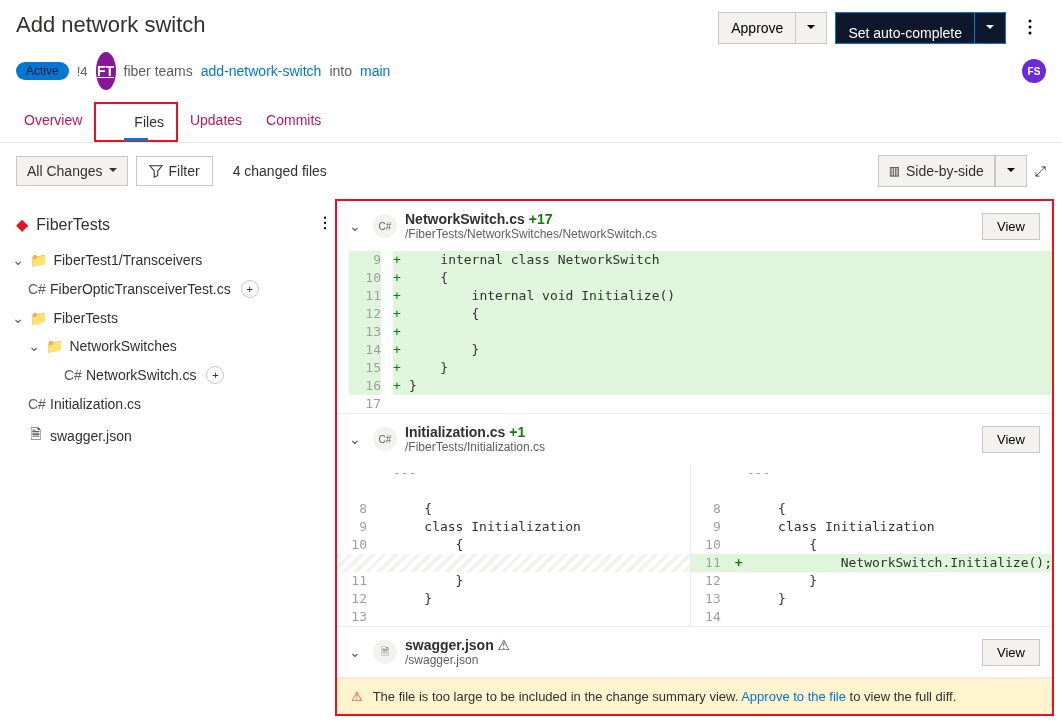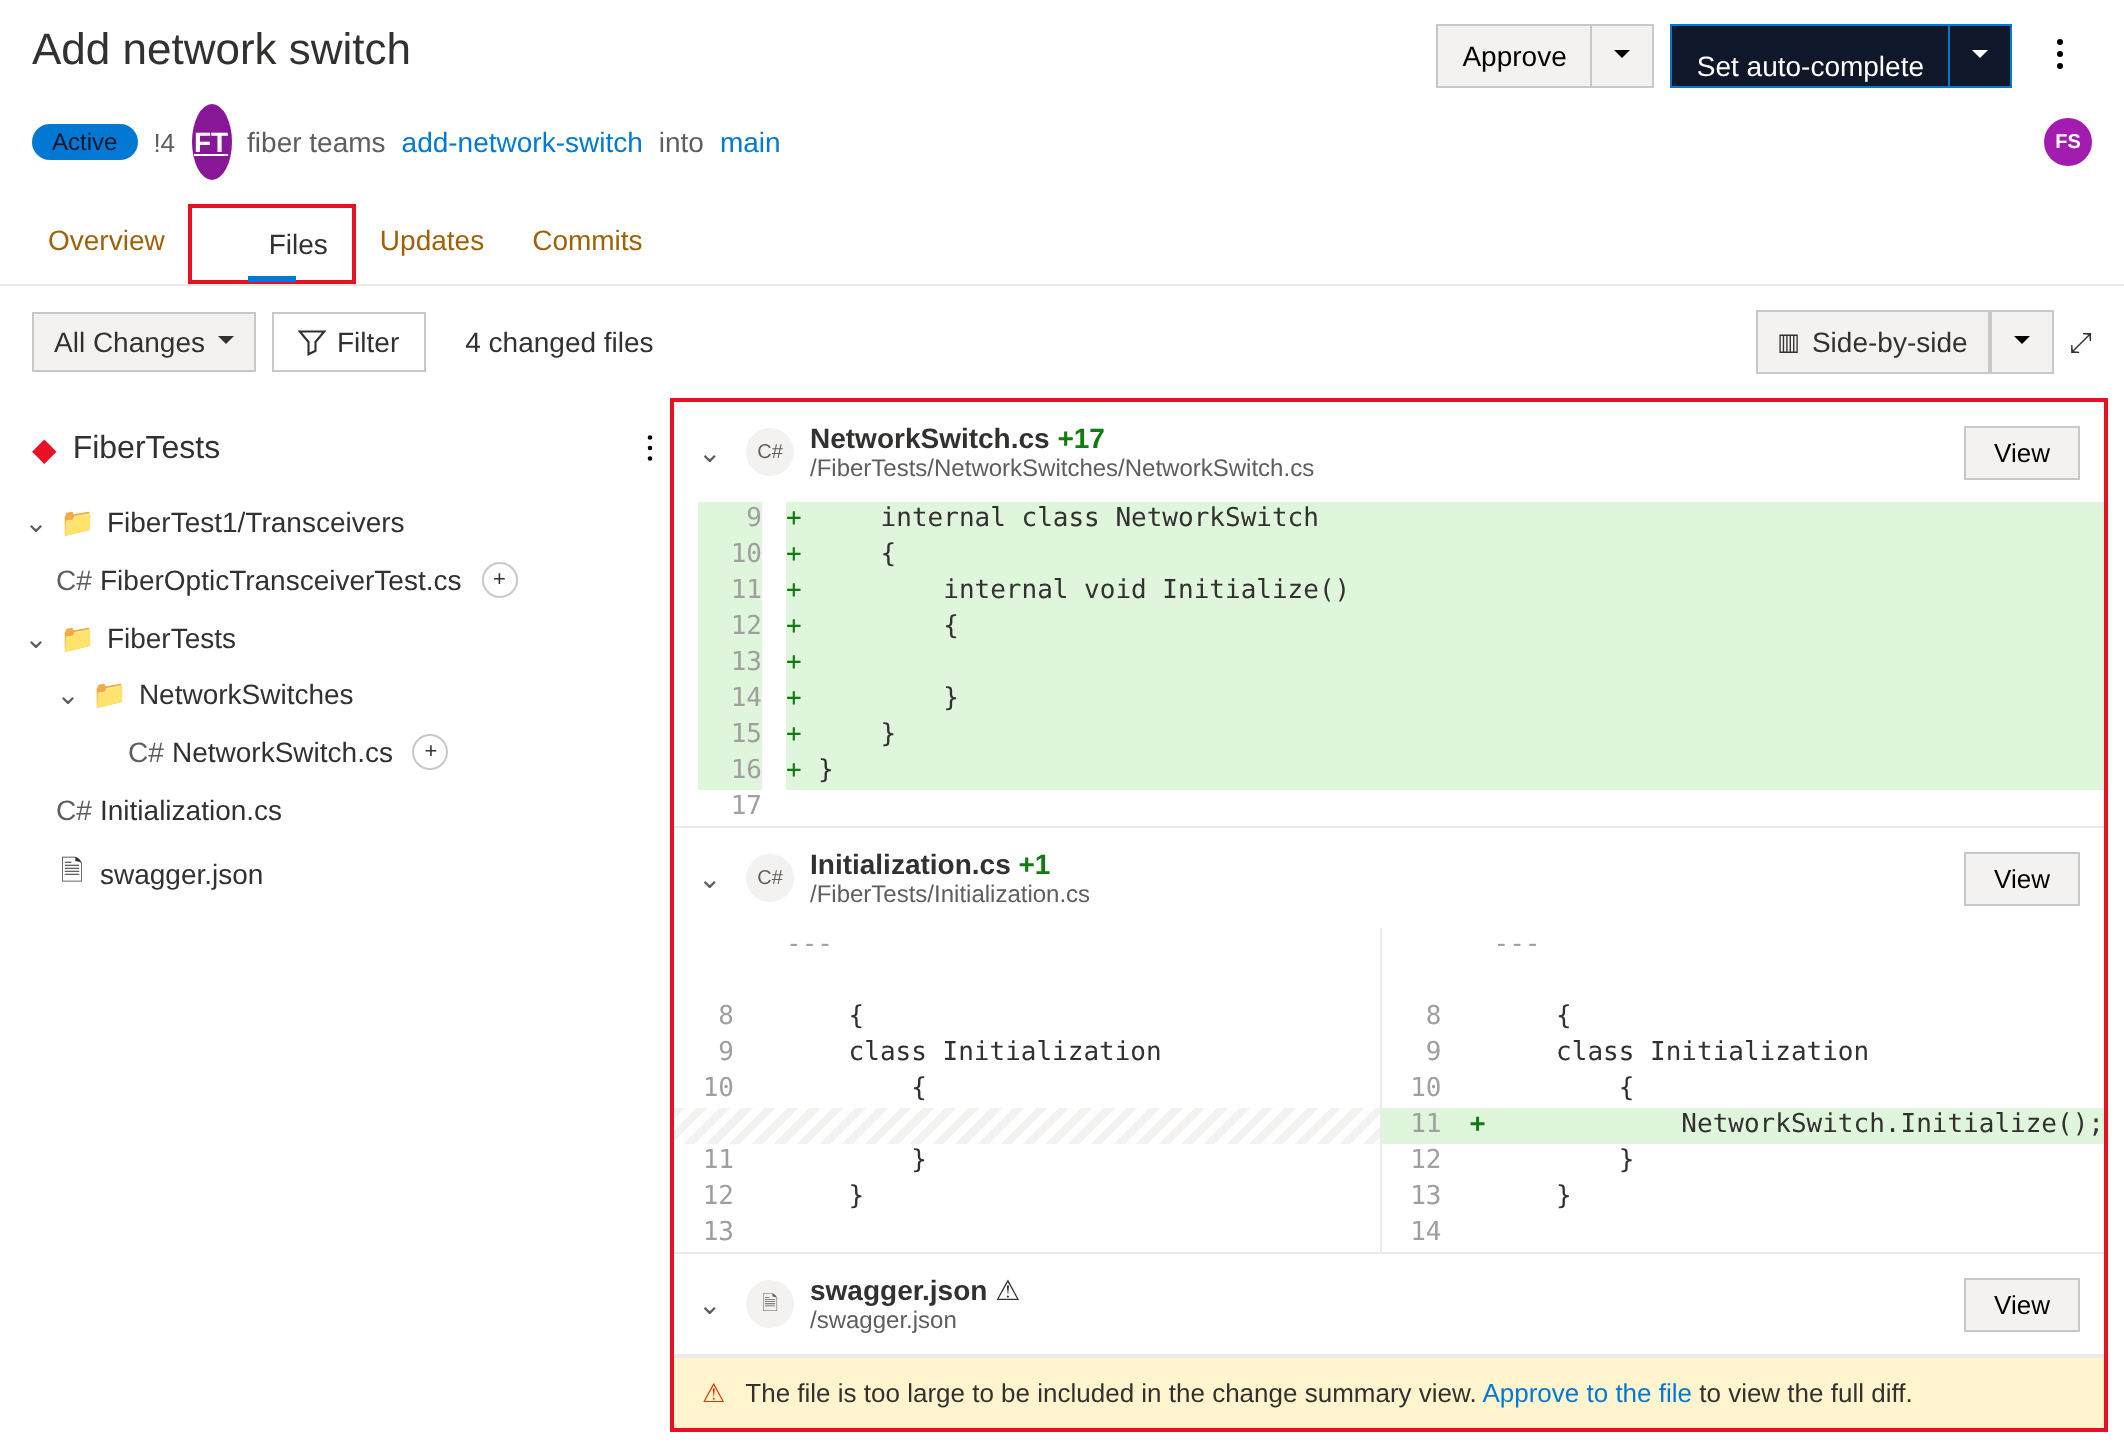--- a/index.html
+++ b/index.html
@@ -7,29 +7,29 @@
 .header { padding: 12px 16px 0; display: flex; justify-content: space-between; align-items: flex-start; }
 .title { font-size: 22px; font-weight: 400; }
 .header-actions { display: flex; gap: 8px; align-items: center; }
 .btn { display: inline-flex; align-items: center; gap: 6px; padding: 6px 12px; border: 1px solid #c8c8c8; background: #f3f2f1; cursor: pointer; font-size: 14px; height: 32px; }
 .btn-split { display: flex; }
 .btn-split .btn { border-radius: 0; }
 .btn-split .btn:first-child { border-right: none; }
 .btn-split .chev { width: 32px; justify-content: center; padding: 0; }
 .btn-primary { background: #0f172a; color: #fff; border-color: #0078d4; flex-direction: column; }
 .btn-more { width: 32px; justify-content: center; padding: 0; background: transparent; border: none; }
-.avatar { width: 24px; height: 24px; border-radius: 50%; background: #a21caf; color: #fff; display: inline-flex; align-items: center; justify-content: center; font-size: 10px; font-weight: 700; }
+.avatar { width: 24px; height: 24px; border-radius: 50%; background: #6d28d9; color: #fff; display: inline-flex; align-items: center; justify-content: center; font-size: 10px; font-weight: 700; }
 .meta-row { display: flex; align-items: center; gap: 8px; padding: 8px 16px 12px; }
 .badge-active { background: #0078d4; color: #0f172a; border-radius: 10px; padding: 2px 10px; font-size: 12px; }
 .badge-id { color: #605e5c; font-size: 13px; }
 .avatar-sm { width: 20px; height: 38px; border-radius: 50%; background: #881798; color: #fff; display: inline-flex; align-items: center; justify-content: center; font-size: 14px; font-weight: 600; text-decoration: underline; }
 .link { color: #0078d4; cursor: pointer; }
 .muted { color: #605e5c; }
 .tabs { display: flex; gap: 0; border-bottom: 1px solid #edebe9; padding: 0 12px; }
-.tab { padding: 10px 12px; cursor: pointer; font-size: 14px; color: #a16207; position: relative; }
+.tab { padding: 10px 12px; cursor: pointer; font-size: 14px; color: #be185d; position: relative; }
 .tab.active { color: #323130; font-weight: 400; padding-left: 38px; }
 .tab.active::after { content: ''; position: absolute; bottom: -1px; left: 35%; right: 35%; height: 3px; background: #0078d4; }
 .tab.highlight { border: 2px solid #e81123; }
 .toolbar { display: flex; align-items: center; gap: 8px; padding: 12px 16px; }
 .dropdown { display: inline-flex; align-items: center; gap: 6px; padding: 6px 10px; background: #f3f2f1; border: 1px solid #c8c8c8; cursor: pointer; font-size: 14px; }
 .filter-btn { display: inline-flex; align-items: center; gap: 6px; padding: 6px 12px; border: 1px solid #c8c8c8; background: #fff; cursor: pointer; }
 .spacer { flex: 1; }
 .main { display: flex; }
 .sidebar { width: 335px; padding: 8px 0 8px 8px; }
 .repo-header { display: flex; align-items: center; gap: 8px; padding: 8px 8px 12px; }

